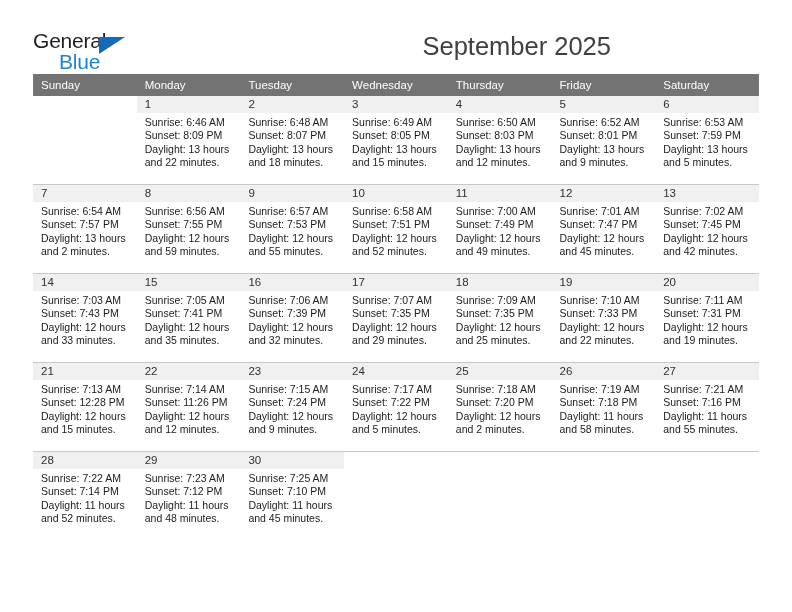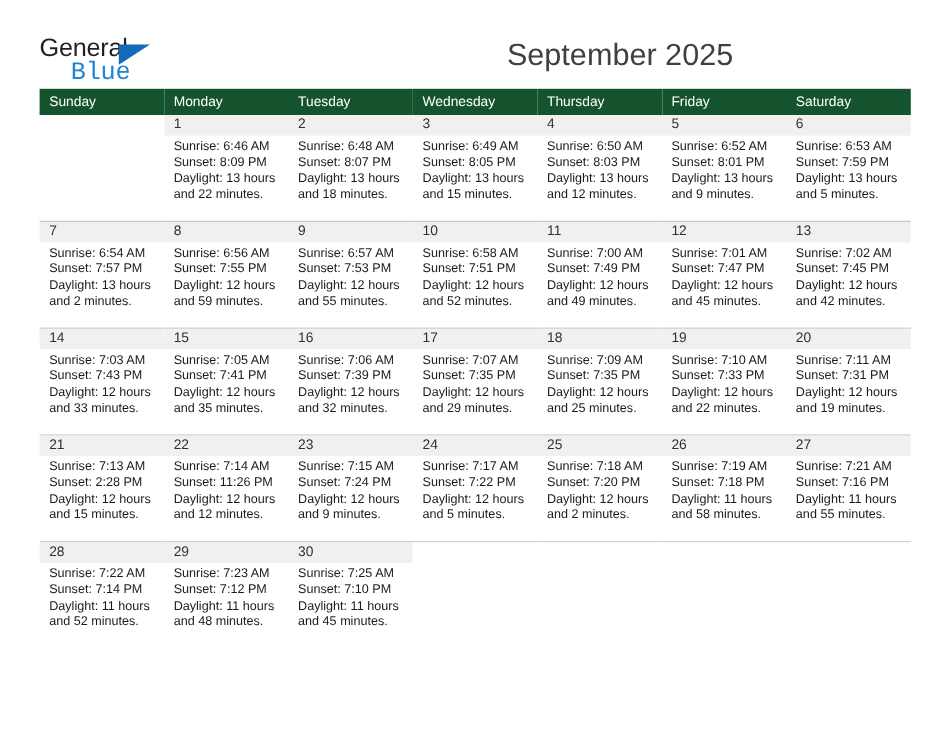--- a/index.html
+++ b/index.html
@@ -54,21 +54,20 @@
     border-left: 26px solid #1469b8;
     border-bottom: 17px solid transparent;
   }
   .logo-blue {
     position: absolute;
     left: 26px;
     top: 21px;
     font-size: 21px;
     color: #1e84d4;
     letter-spacing: -0.2px;
-    font-family: Liberation Mono, monospace;
   }
   .title-wrap {
     text-align: right;
     padding-top: 2px;
   }
   .cal-title {
     font-size: 25.5px;
     color: #404040;
     font-weight: normal;
     line-height: 1.15;
@@ -82,21 +81,21 @@
   }
 
   
   .calendar {
     margin: 0 33px;
     width: 726px;
     border-collapse: collapse;
     table-layout: fixed;
   }
   .calendar th {
-    background: #14532d;
+    background: #737373;
     color: #ffffff;
     font-weight: normal;
     font-size: 11.5px;
     text-align: left;
     padding: 5px 0 5px 8px;
     height: 11px;
     border: none;
   }
   .calendar td {
     vertical-align: top;
@@ -395,21 +394,21 @@
               </div>
             </div>
           </td>
         </tr>
         <tr class="week">
           <td>
             <div class="daycell">
               <div class="daynum-band">21</div>
               <div class="details">
                 <div>Sunrise: 7:13 AM</div>
-                <div>Sunset: 2:28 PM</div>
+                <div>Sunset: 12:28 PM</div>
                 <div>Daylight: 12 hours</div>
                 <div>and 15 minutes.</div>
               </div>
             </div>
           </td>
           <td>
             <div class="daycell">
               <div class="daynum-band">22</div>
               <div class="details">
                 <div>Sunrise: 7:14 AM</div>

